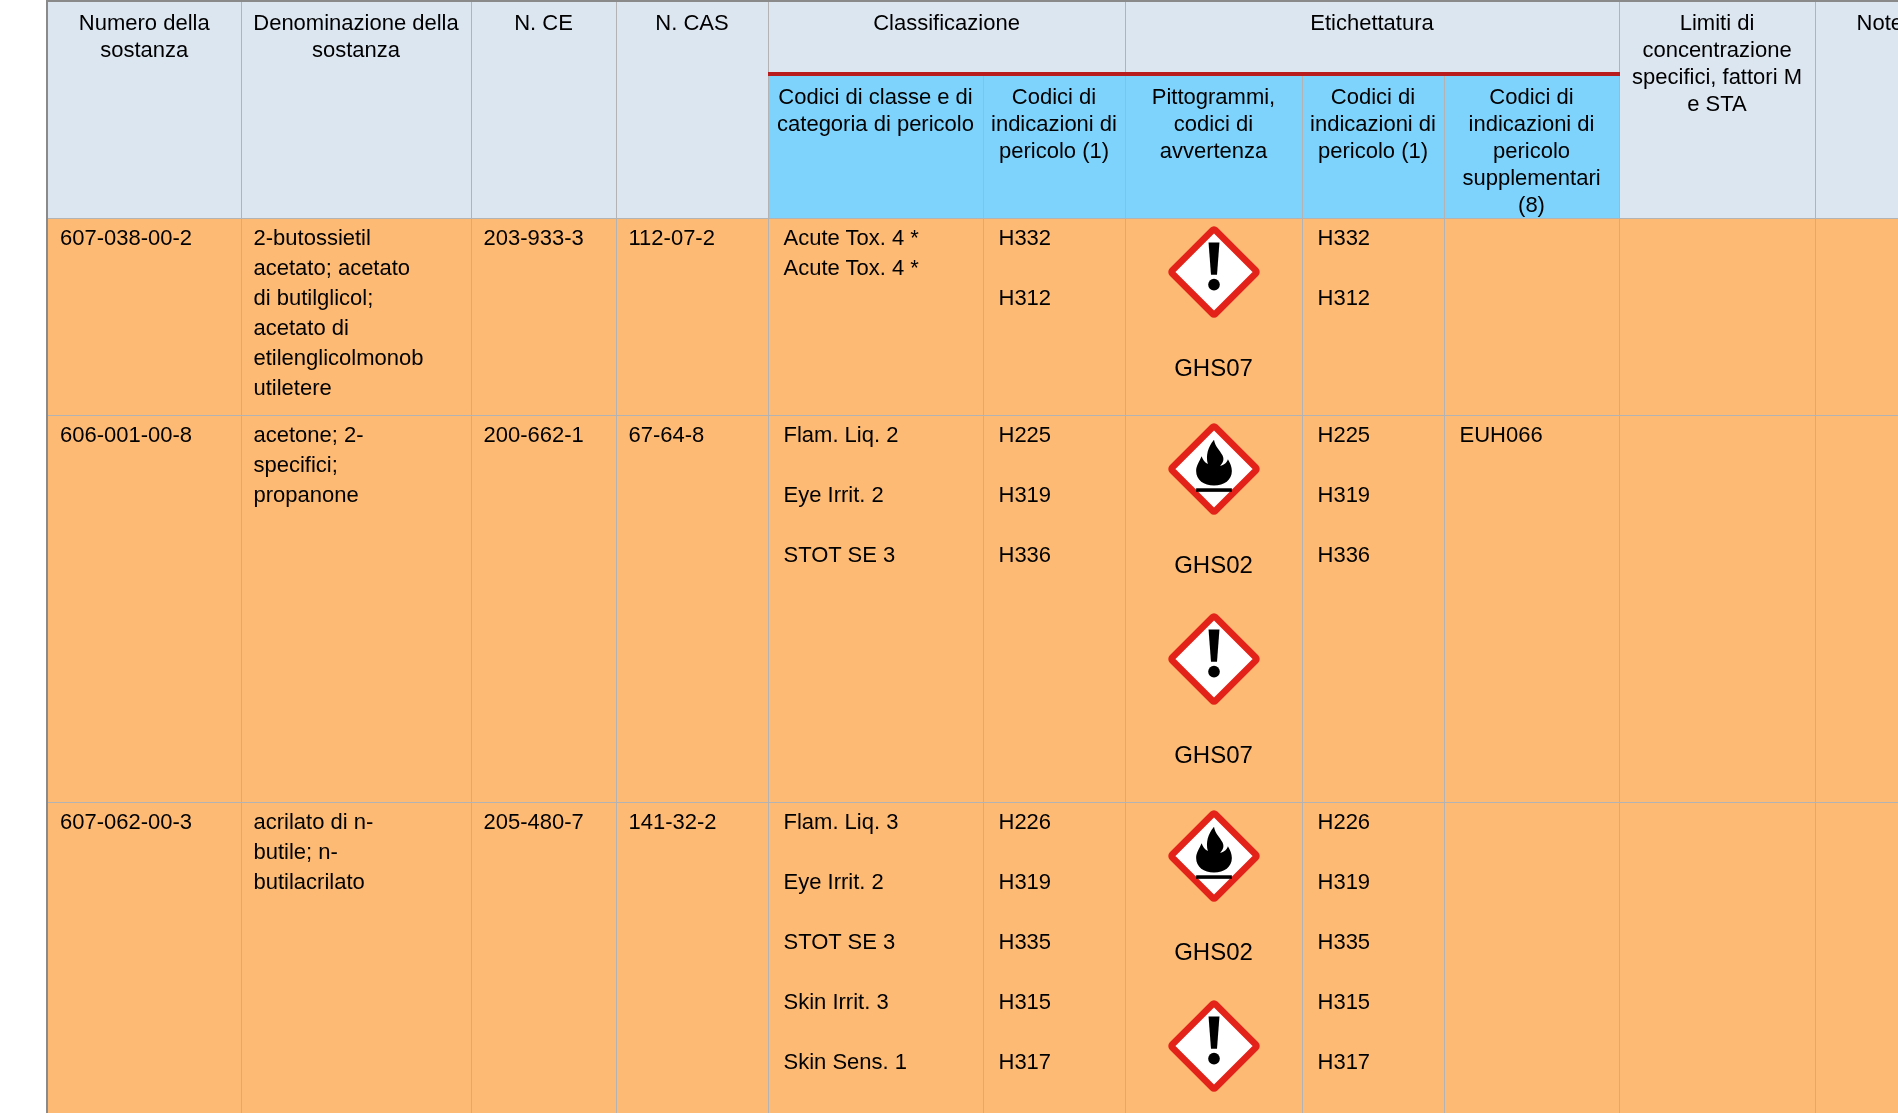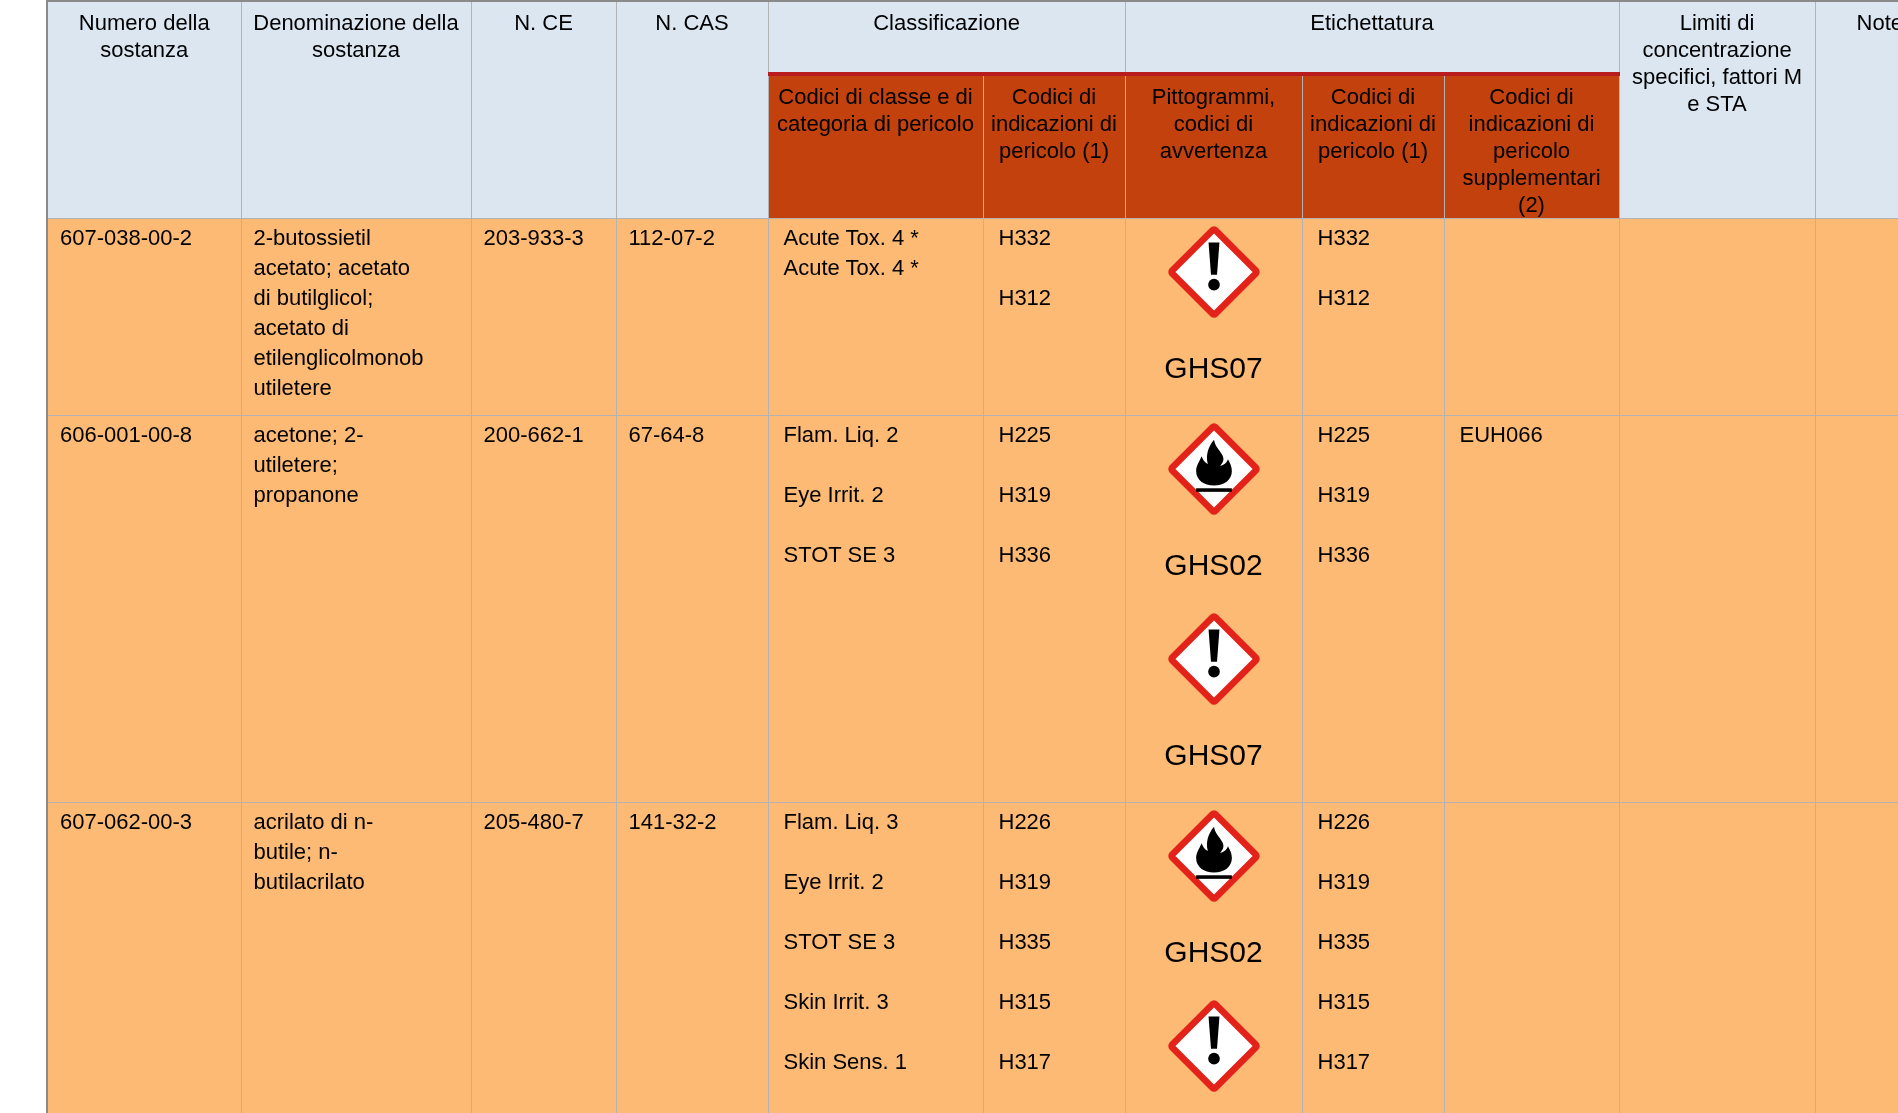--- a/index.html
+++ b/index.html
@@ -26,37 +26,37 @@
   }
   .clp thead th{
     text-align:center;
     font-size:22px;
     line-height:27px;
     padding:7px 4px 0 4px;
   }
   .clp thead tr:nth-child(1){height:73px;}
   .clp thead tr:nth-child(2){height:132px;}
   th.blue{background:#dce6f1;}
-  th.gray{background:#c2410c;}
+  th.gray{background:#7dd3fc;}
   .hrow1 th.band{border-bottom:4px solid #b91c1c;}
   .clp tbody tr:nth-child(1){height:185px;}
   .clp tbody tr:nth-child(2){height:358px;}
   .clp tbody tr:nth-child(3){height:355px;}
   .clp td{
     font-size:22px;
     line-height:30px;
     padding:4px 6px 0 12px;
     background:#fdba74;
   }
   td.codes{padding-left:15px;}
   .ln{min-height:30px;white-space:nowrap;}
   td.picto-cell{padding:6px 0 0 0;text-align:center;}
   .picto{display:flex;flex-direction:column;align-items:center;}
   .picto svg{display:block;}
-  .picto-label{margin-top:34px;margin-bottom:32px;line-height:30px;font-size:30px;}
+  .picto-label{margin-top:34px;margin-bottom:32px;line-height:30px;font-size:24px;}
 </style>
 </head>
 <body>
 
 <div class="page">
   <table class="clp">
     <colgroup>
       <col style="width:194px">
         <col style="width:230px">
         <col style="width:145px">
@@ -78,21 +78,21 @@
         <th class="blue band" colspan="2">Classificazione</th>
         <th class="blue band" colspan="3">Etichettatura</th>
         <th class="blue" rowspan="2">Limiti di concentrazione specifici, fattori M e STA</th>
         <th class="blue" rowspan="2">Note</th>
       </tr>
       <tr class="hrow2">
         <th class="gray">Codici di classe e di categoria di pericolo</th>
         <th class="gray">Codici di indicazioni di pericolo (1)</th>
         <th class="gray">Pittogrammi, codici di avvertenza</th>
         <th class="gray">Codici di indicazioni di pericolo (1)</th>
-        <th class="gray">Codici di indicazioni di pericolo supplementari (2)</th>
+        <th class="gray">Codici di indicazioni di pericolo supplementari (8)</th>
       </tr>
     </thead>
     <tbody id="tbody">
         <tr>
           <td>607-038-00-2</td>
           <td>
             <div class="ln">2-butossietil</div>
             <div class="ln">acetato; acetato</div>
             <div class="ln">di butilglicol;</div>
             <div class="ln">acetato di</div>
@@ -128,21 +128,21 @@
             <div class="ln">H312</div>
           </td>
           <td class="codes"></td>
           <td></td>
           <td></td>
         </tr>
         <tr>
           <td>606-001-00-8</td>
           <td>
             <div class="ln">acetone; 2-</div>
-            <div class="ln">utiletere;</div>
+            <div class="ln">specifici;</div>
             <div class="ln">propanone</div>
           </td>
           <td>200-662-1</td>
           <td>67-64-8</td>
           <td class="codes">
             <div class="ln">Flam. Liq. 2</div>
             <div class="ln">&nbsp;</div>
             <div class="ln">Eye Irrit. 2</div>
             <div class="ln">&nbsp;</div>
             <div class="ln">STOT SE 3</div>

